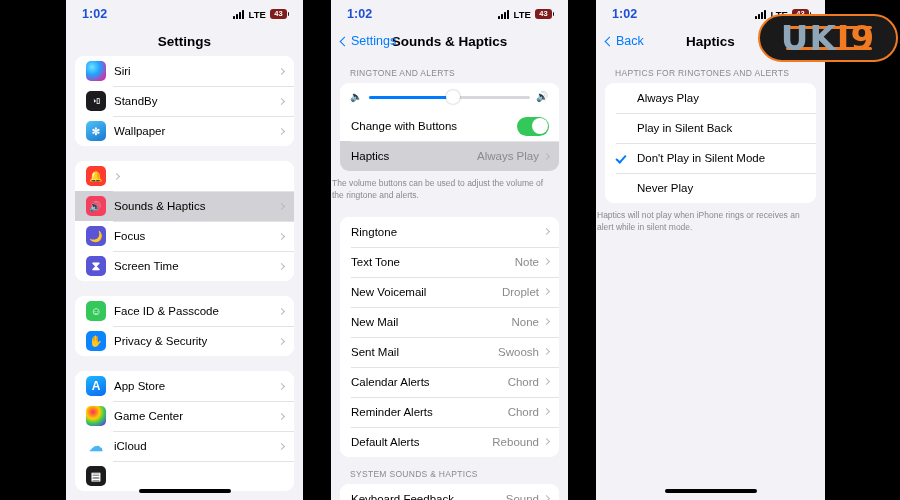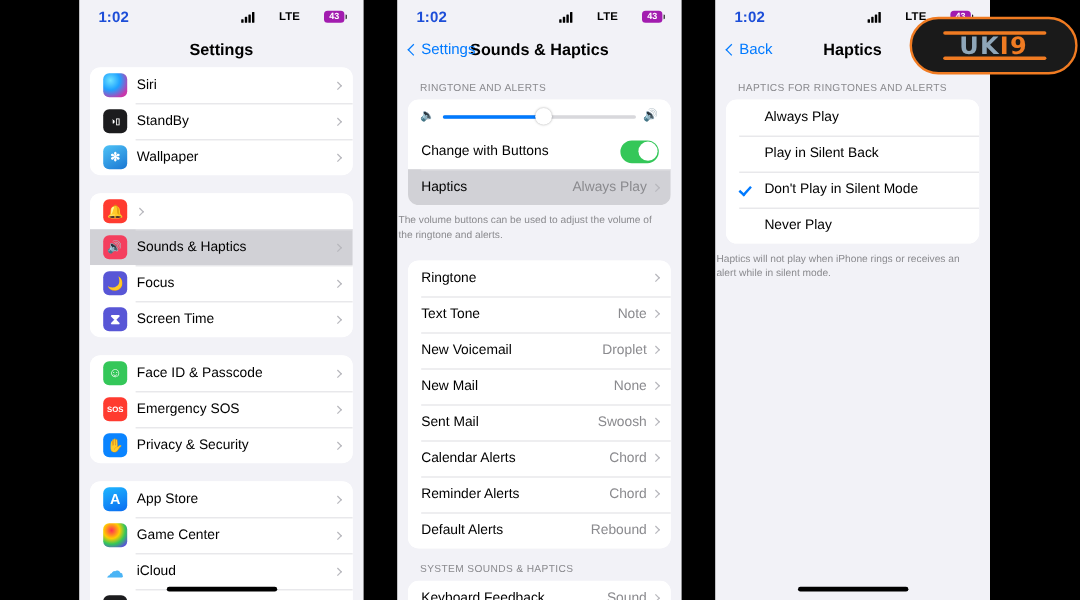--- a/index.html
+++ b/index.html
@@ -19,30 +19,30 @@
   #phone1 { left: 66px; width: 237px; }
   #phone2 { left: 331px; width: 237px; }
   #phone3 { left: 596px; width: 229px; }
 
   
   .statusbar {
     height: 26px; display: flex; align-items: center;
     justify-content: space-between; padding: 2px 16px 0 16px;
   }
   .sb-time { font-size: 12.5px; font-weight: bold; color: #1d4ed8; letter-spacing: .1px; }
-  .sb-right { display: flex; align-items: center; gap: 20px; }
+  .sb-right { display: flex; align-items: center; gap: 4px; }
   .bars { display: flex; align-items: flex-end; gap: 1.2px; height: 9px; }
   .bars i { display: block; width: 2px; background: #000; border-radius: .5px; }
   .bars i:nth-child(1) { height: 3px; }
   .bars i:nth-child(2) { height: 5px; }
   .bars i:nth-child(3) { height: 7px; }
   .bars i:nth-child(4) { height: 9px; }
   .sb-net { font-size: 9.5px; font-weight: bold; color: #000; letter-spacing: .1px; }
   .batt {
-    background: #a21caf; color: #fff; font-size: 7.5px; font-weight: bold;
+    background: #7f1d1d; color: #fff; font-size: 7.5px; font-weight: bold;
     border-radius: 3px; padding: 1.5px 3px 1.5px 3px; line-height: 1;
     min-width: 17px; text-align: center; position: relative;
   }
   .batt::after {
     content: ""; position: absolute; right: -2px; top: 3px;
     width: 1.5px; height: 4px; background: #1c1c1e; border-radius: 0 1px 1px 0;
   }
 
   
   .navbar {
@@ -147,21 +147,21 @@
     border: 2px solid #f07b22;
     display: flex; align-items: center; justify-content: center;
     overflow: hidden;
   }
   .wm::before, .wm::after {
     content:""; position:absolute; height:3px; background:#f07b22; border-radius:2px;
   }
   .wm::before { top:10px; left:26px; width:86px; }
   .wm::after { bottom:10px; left:26px; width:86px; }
   .wm-text {
-    font-size: 20px; font-weight: bold; letter-spacing: 1px;
+    font-size: 34px; font-weight: bold; letter-spacing: 1px;
     color: #8fa6b8; font-family: "DejaVu Sans", sans-serif; z-index:2;
   }
   .wm-text .o { color: #f07b22; }
 </style>
 </head>
 <body>
 
 <div class="stage">
 
   <div class="phone" id="phone1">
@@ -223,25 +223,20 @@
           <div class="chev"></div>
         </div>
       </div>
 
       <div class="grp-gap"></div>
 
       <div class="grp">
         <div class="row icon-row">
           <div class="app-ic" style="background:#34c759;font-size:11px">☺</div>
           <div class="row-label">Face ID &amp; Passcode</div>
-          <div class="chev"></div>
-        </div>
-        <div class="row icon-row">
-          <div class="app-ic" style="background:#ff3b30;font-size:6.5px">SOS</div>
-          <div class="row-label">Emergency SOS</div>
           <div class="chev"></div>
         </div>
         <div class="row icon-row">
           <div class="app-ic" style="background:#0a84ff;font-size:11px">✋</div>
           <div class="row-label">Privacy &amp; Security</div>
           <div class="chev"></div>
         </div>
       </div>
 
       <div class="grp-gap"></div>

